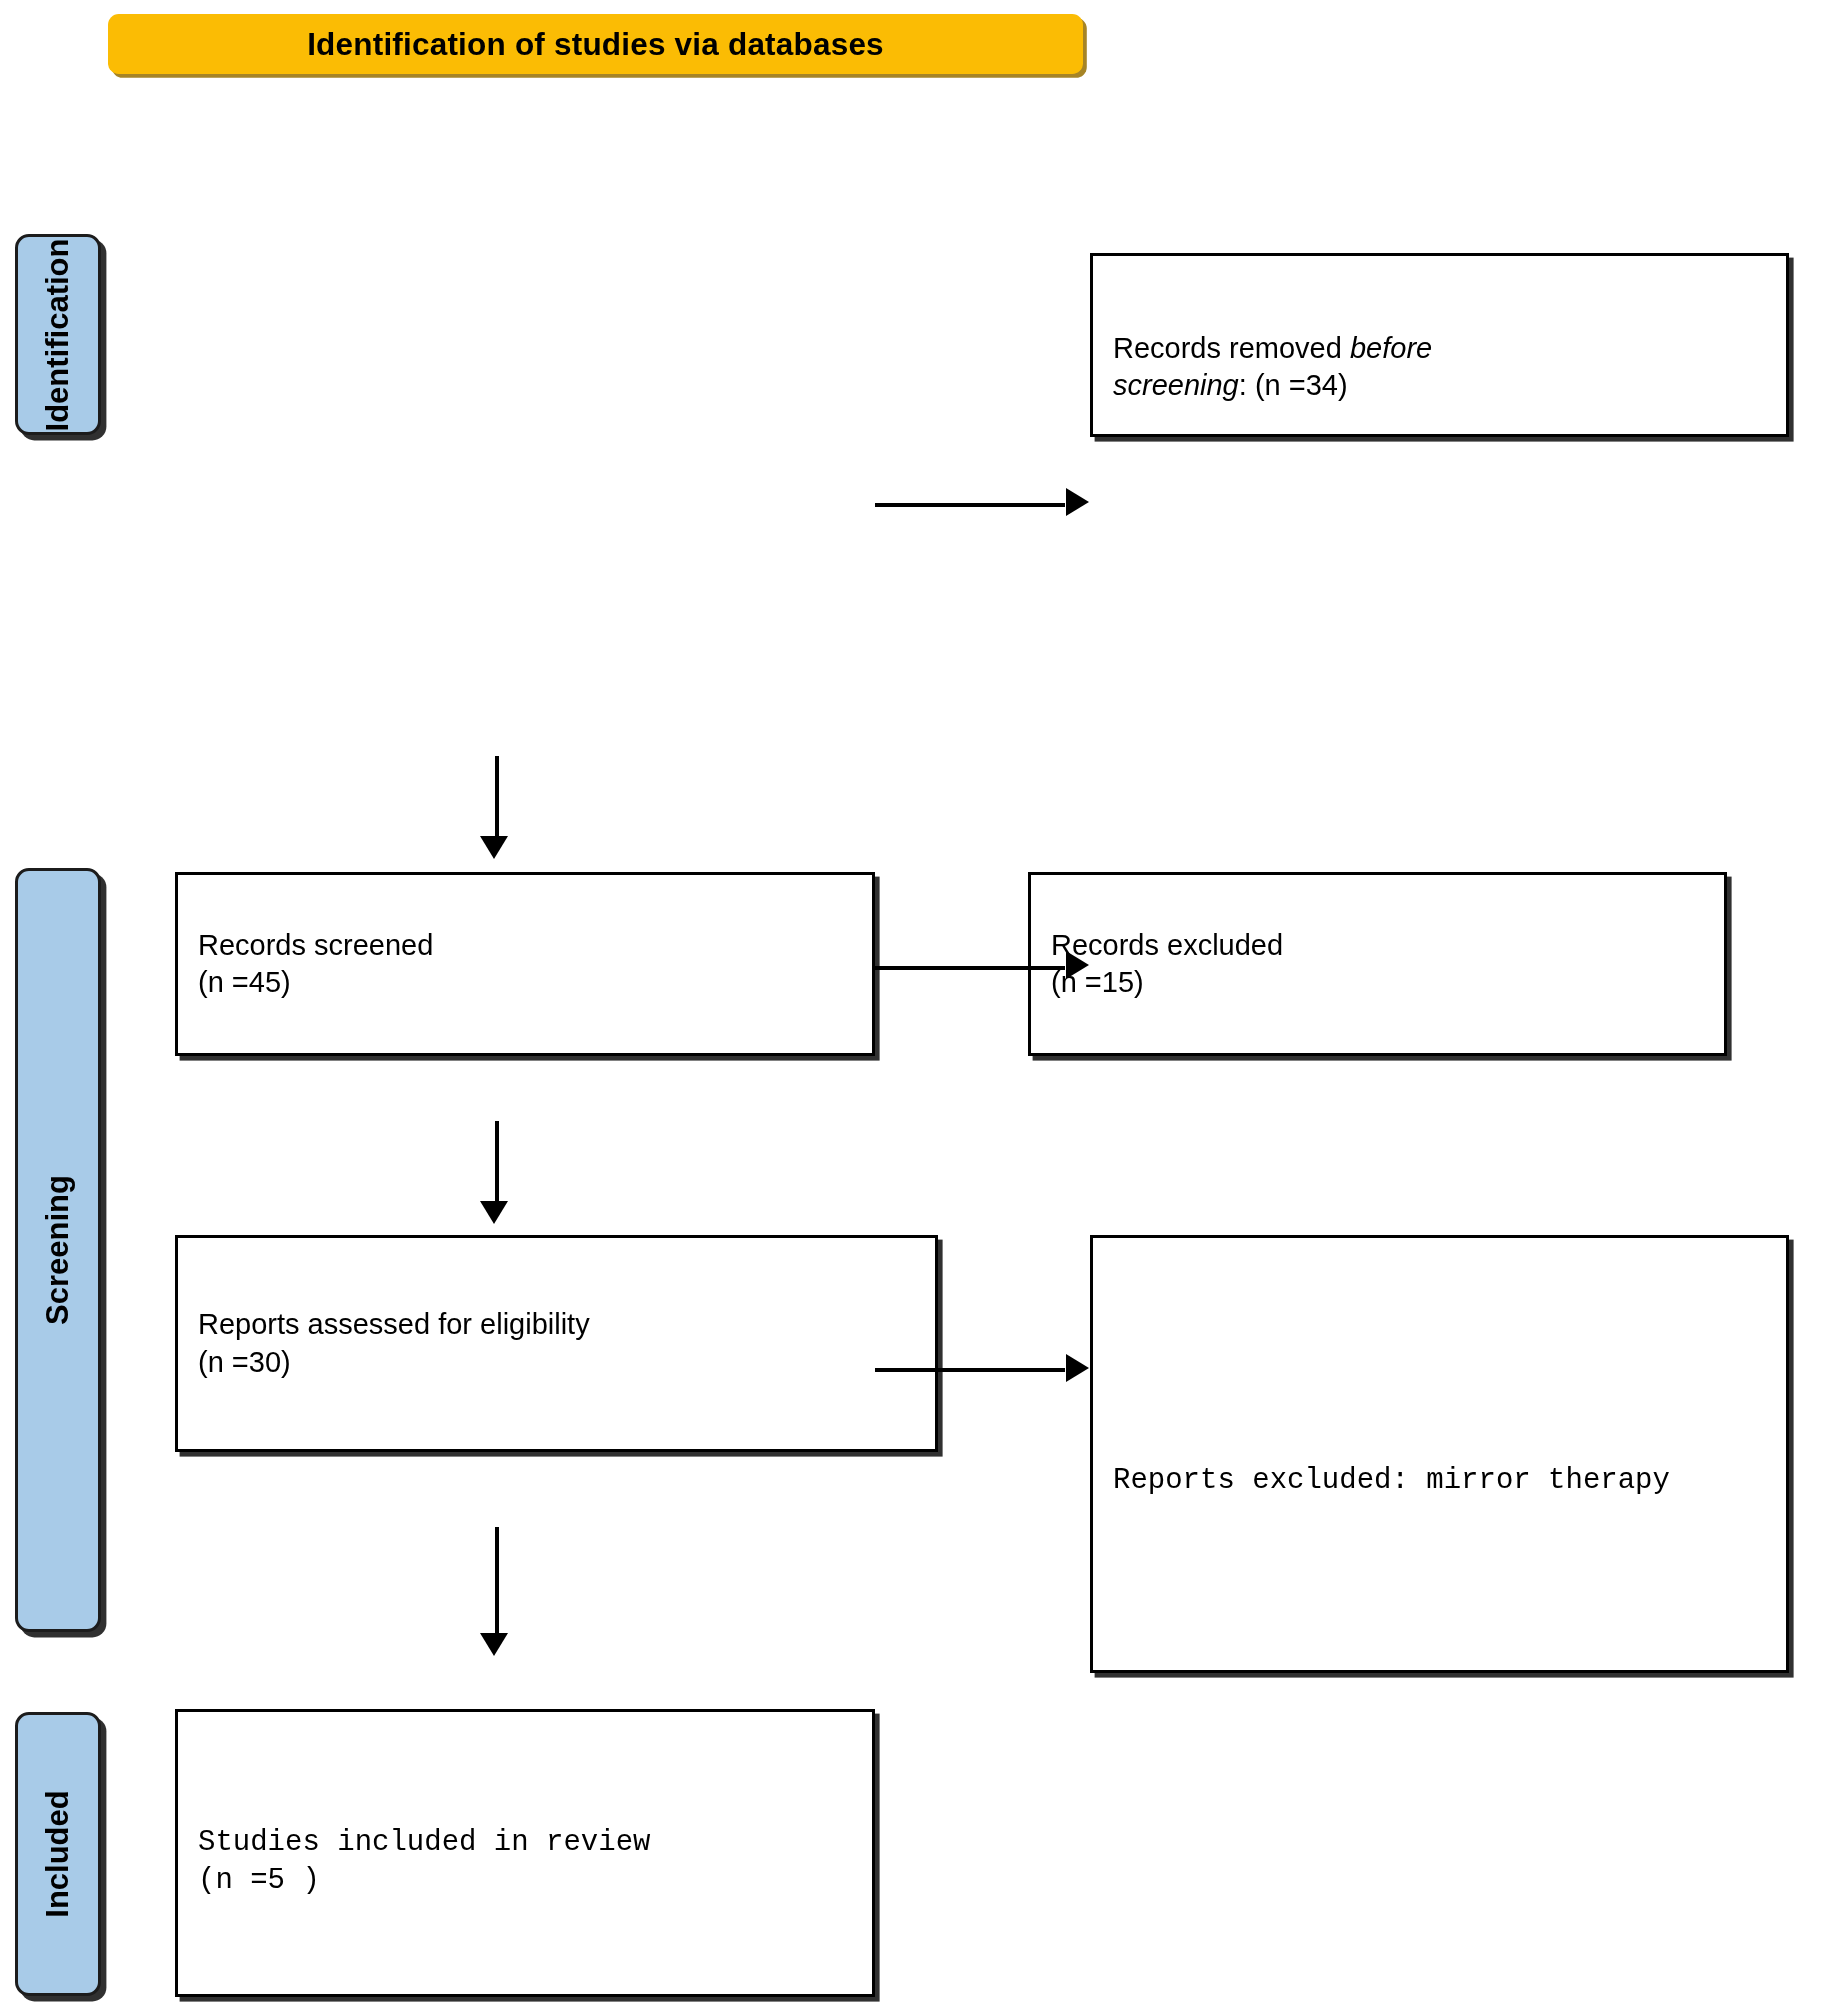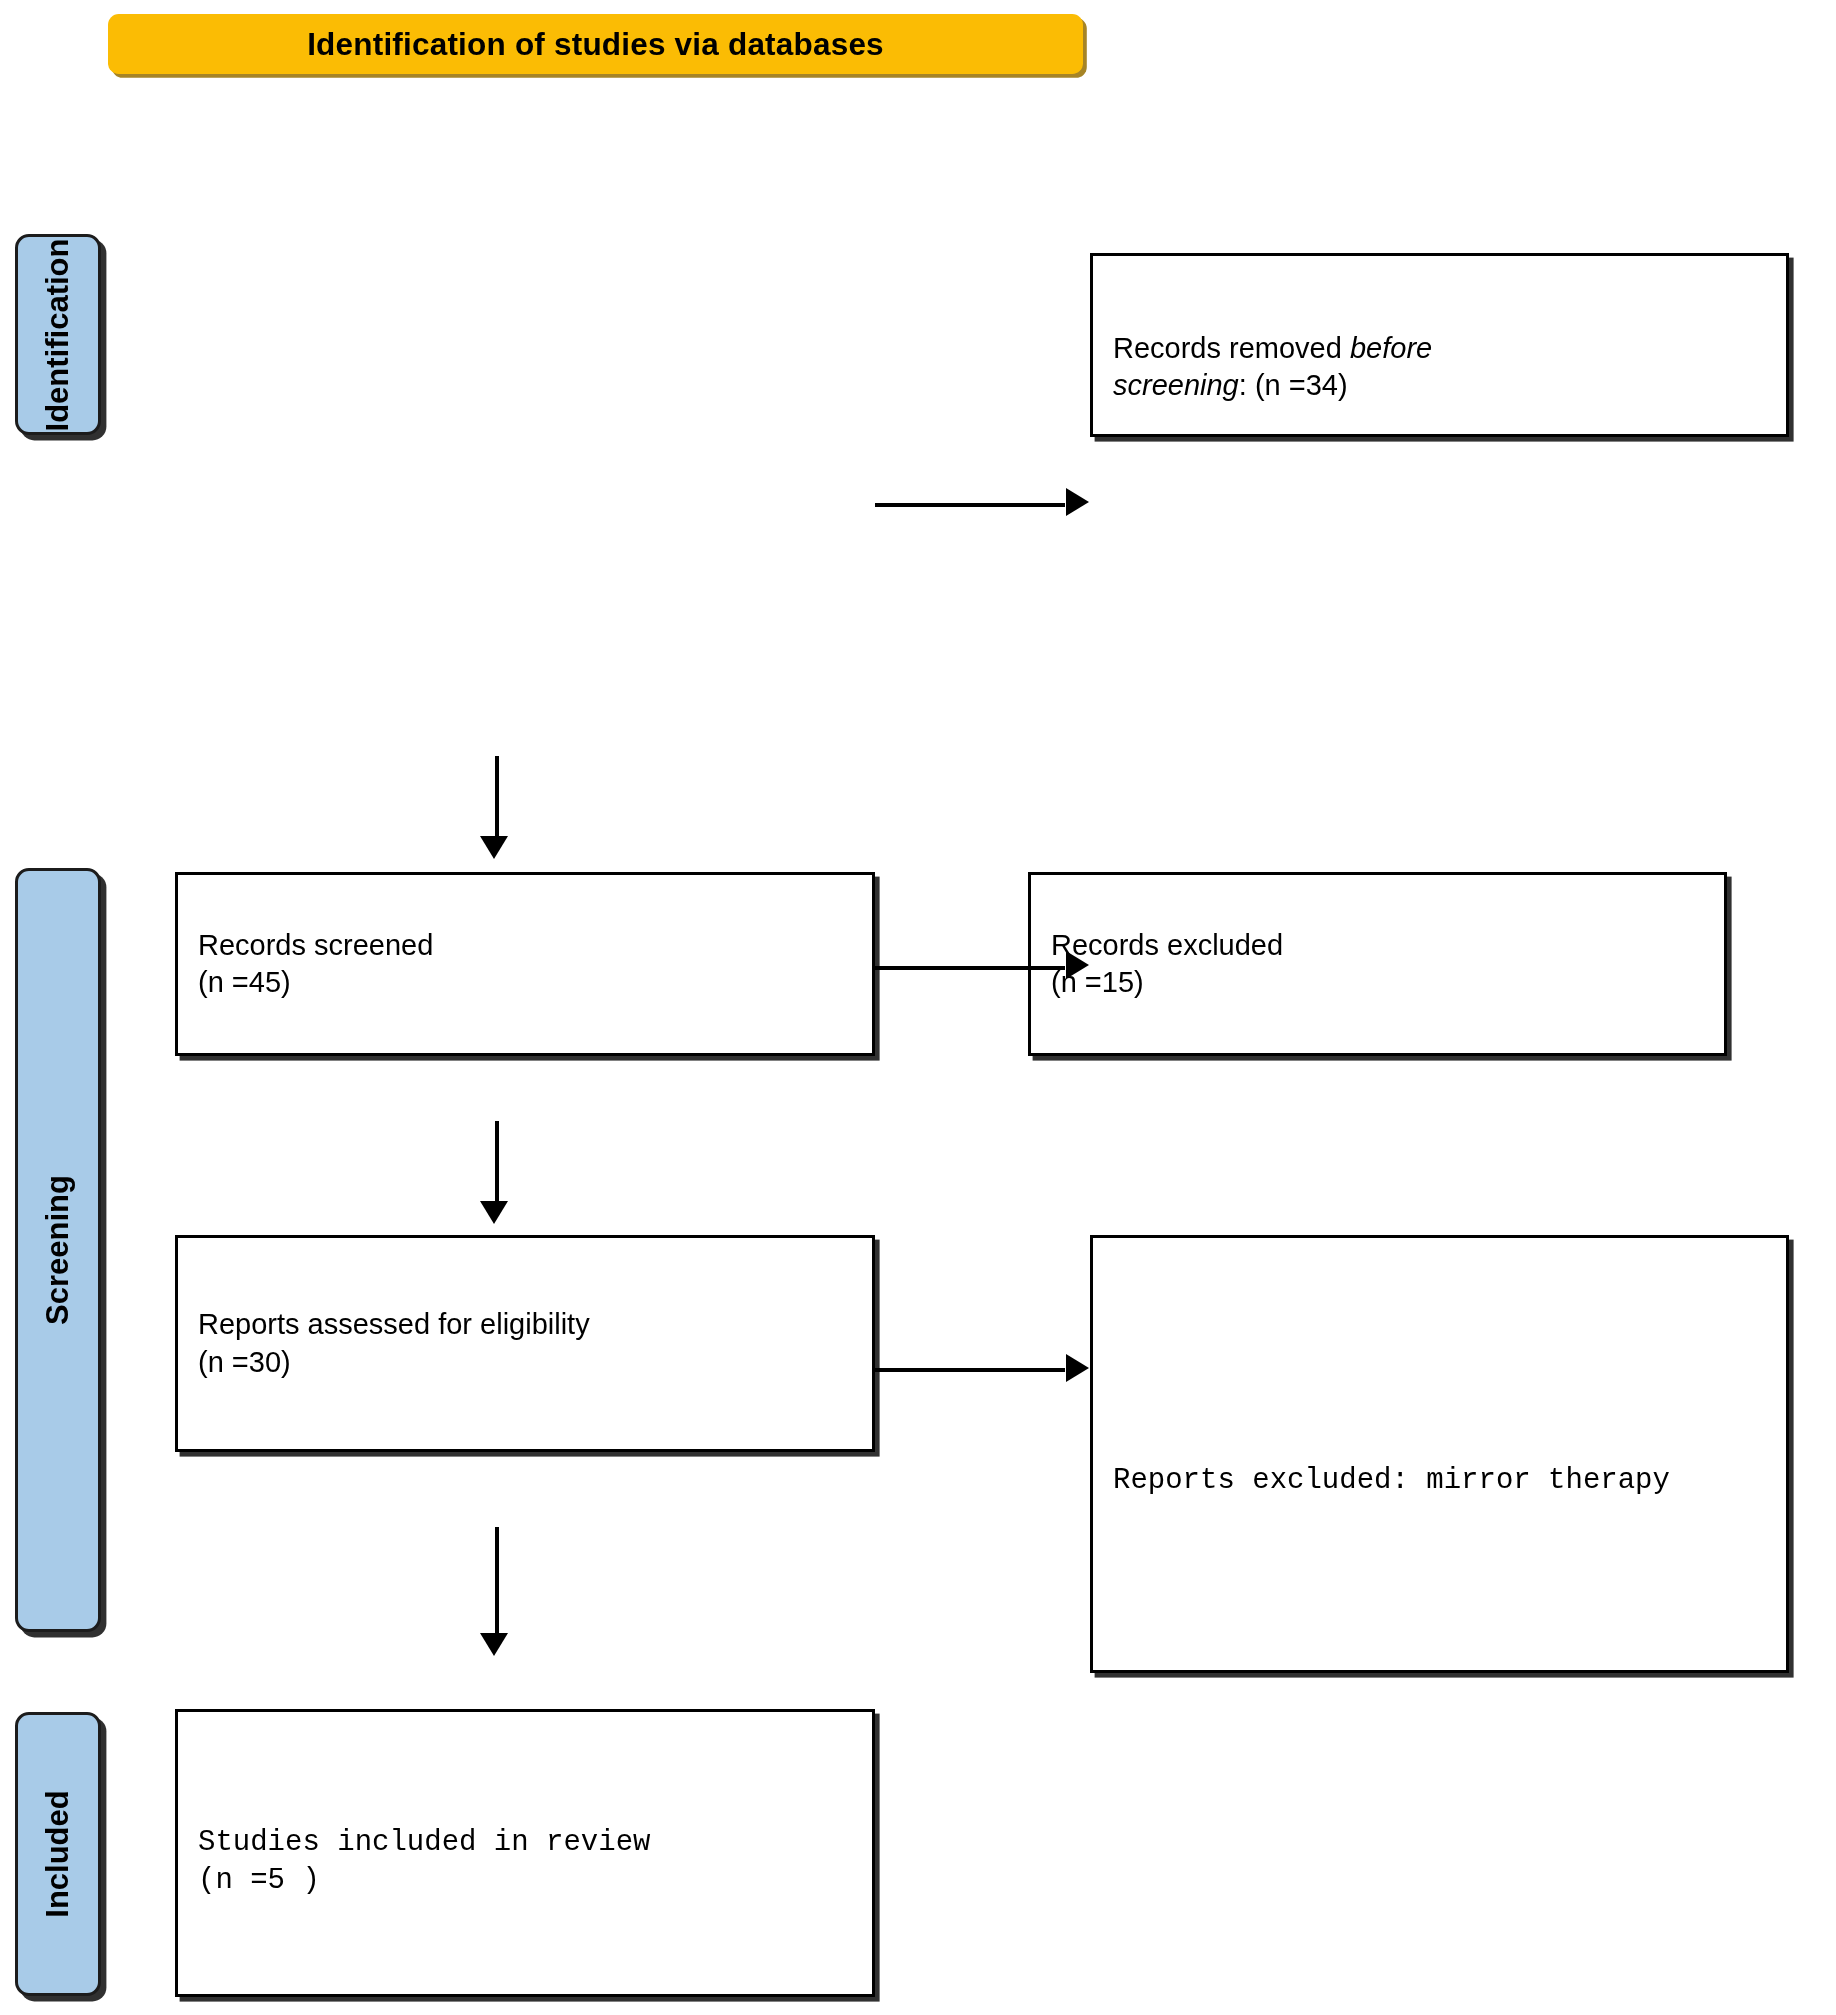--- a/index.html
+++ b/index.html
@@ -89,21 +89,21 @@
     padding-left: 45px;
   }
   .box-text em {
     font-style: italic;
   }
 
   #box-identified  { left: 175px;  top: 247px;  width: 700px; height: 190px; }
   #box-removed     { left: 1090px; top: 253px;  width: 699px; height: 184px; }
   #box-screened    { left: 175px;  top: 872px; width: 700px; height: 184px; }
   #box-excluded    { left: 1028px; top: 872px; width: 699px; height: 184px; }
-  #box-assessed    { left: 175px;  top: 1235px; width: 700px; height: 217px; }
+  #box-assessed    { left: 175px;  top: 1235px; width: 763px; height: 217px; }
   #box-rexcluded   { left: 1090px; top: 1235px; width: 699px; height: 438px; font-family: Liberation Mono, monospace; }
   #box-included    { left: 175px;  top: 1709px; width: 700px; height: 288px; }
 
   
   #box-identified .box-text { margin-top: 68px; }
   #box-removed .box-text    { margin-top: 44px; }
   #box-rexcluded .box-text  { margin-top: 54px; }
   #box-included .box-text   { margin-top: 17px; font-family: Liberation Mono, monospace; }
 
   

